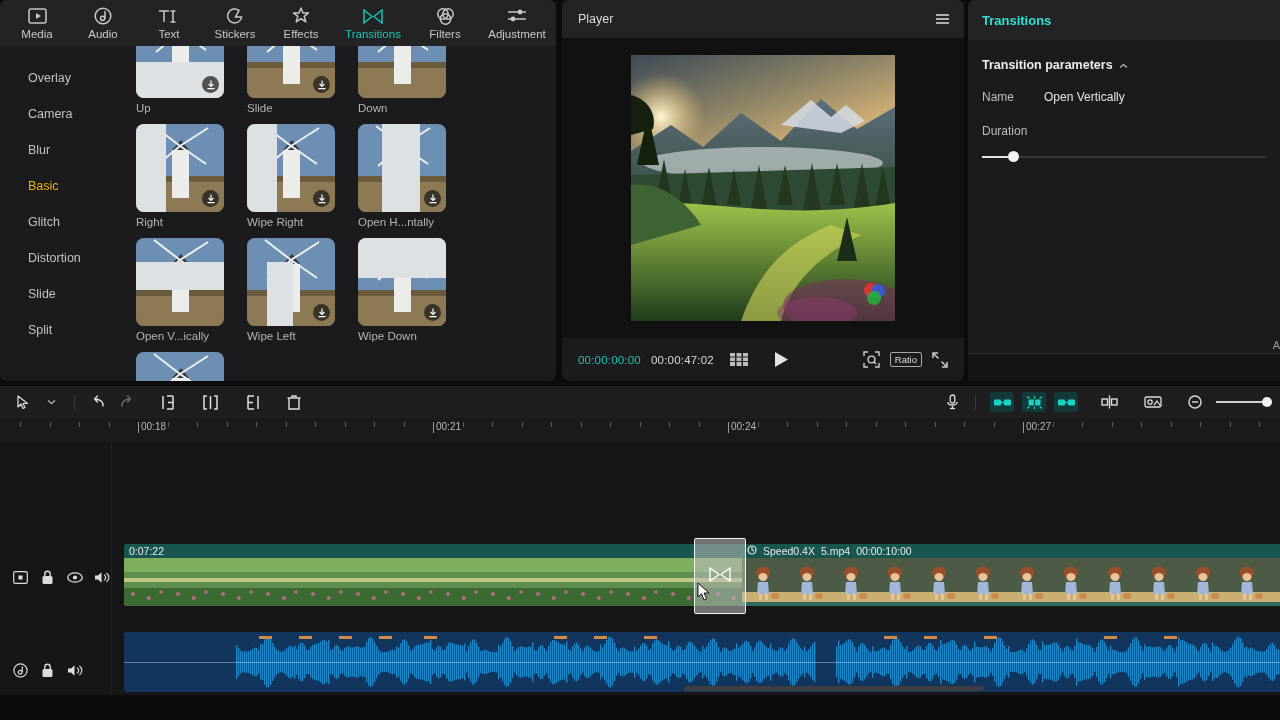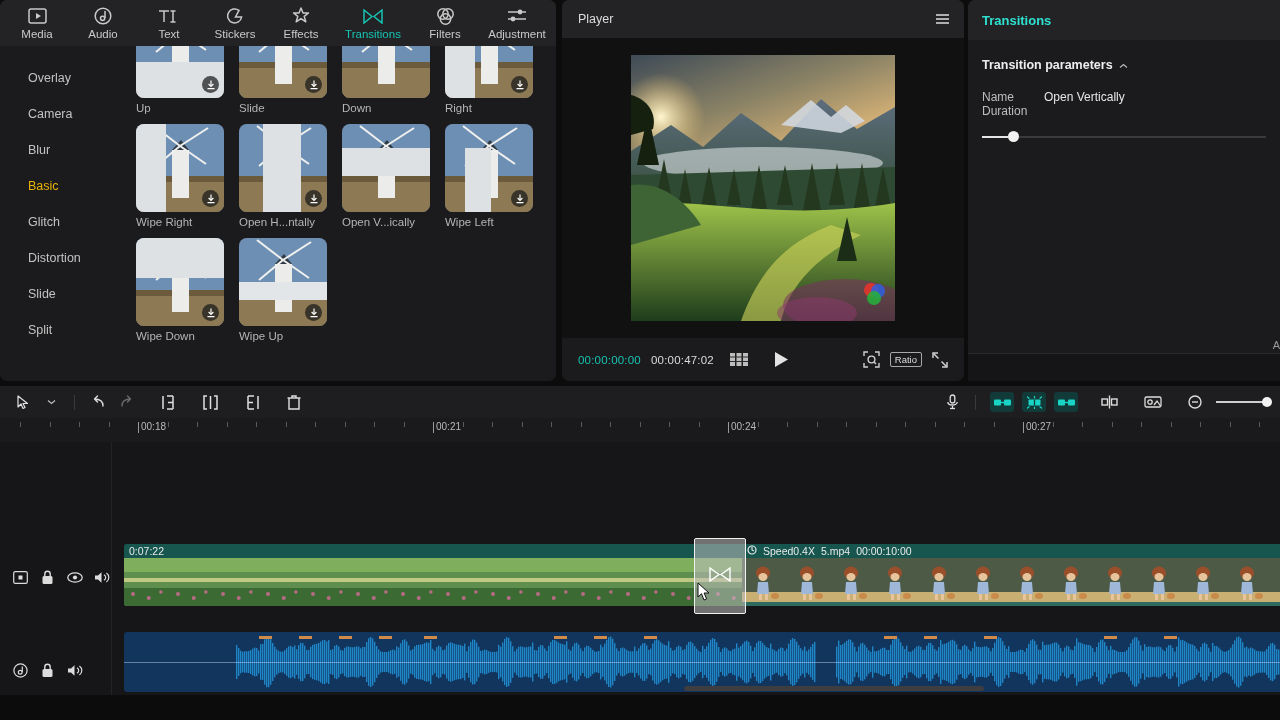--- a/index.html
+++ b/index.html
@@ -44,21 +44,21 @@
     height: 36px; display: flex; align-items: center; padding-left: 28px;
     font-size: 12.5px; color: #c3c3c3; cursor: pointer;
   }
   .cat-item.active { color: #eab308; }
 
   .grid-wrap {
     position: absolute; left: 128px; top: 0; width: 428px; height: 335px;
     overflow: hidden; padding: 0 0 0 8px;
   }
   .grid { display: flex; flex-wrap: wrap; gap: 0px; margin-top: -36px; }
-  .cell { width: 103px; margin-right: 0; margin-bottom: 10px; }
+  .cell { width: 103px; margin-right: 8px; margin-bottom: 10px; }
   .thumb {
     position: relative; width: 88px; height: 88px; border-radius: 8px;
     overflow: hidden; background: #3a4a5e;
   }
   .dl {
     position: absolute; right: 5px; bottom: 5px; width: 17px; height: 17px;
     border-radius: 50%; background: rgba(25,25,25,.72);
     display: flex; align-items: center; justify-content: center;
   }
   .caption {
@@ -113,21 +113,21 @@
   .insp-body { padding: 18px 14px 0 14px; }
   .sec-title {
     font-size: 12.5px; color: #ededed; font-weight: bold;
     display: flex; align-items: center; gap: 6px;
   }
   .param-row {
     display: flex; align-items: center; margin-top: 18px; font-size: 12px;
   }
   .param-label { width: 62px; color: #bdbdbd; }
   .param-value { color: #e6e6e6; }
-  .dur-label { font-size: 12px; color: #bdbdbd; }
+  .dur-label { margin-top: 20px; font-size: 12px; color: #bdbdbd; }
   .slider { position: relative; margin-top: 12px; height: 14px; }
   .slider-track {
     position: absolute; left: 0; right: 0; top: 6px; height: 2px; background: #3a3a3c;
   }
   .slider-fill {
     position: absolute; left: 0; top: 6px; height: 2px; width: 9%; background: #e4e4e4;
   }
   .slider-knob {
     position: absolute; left: 9%; top: 1px; width: 11px; height: 11px;
     border-radius: 50%; background: #f2f2f2; cursor: pointer;

